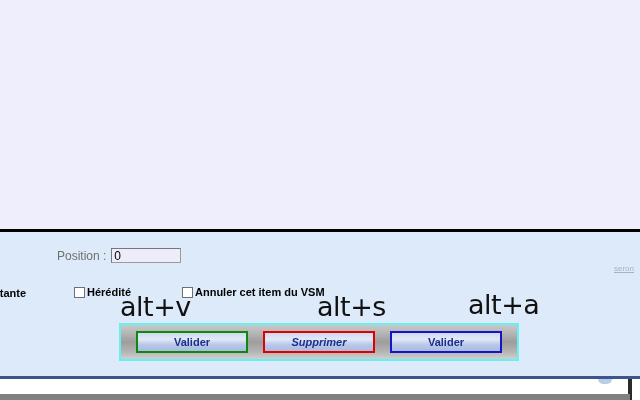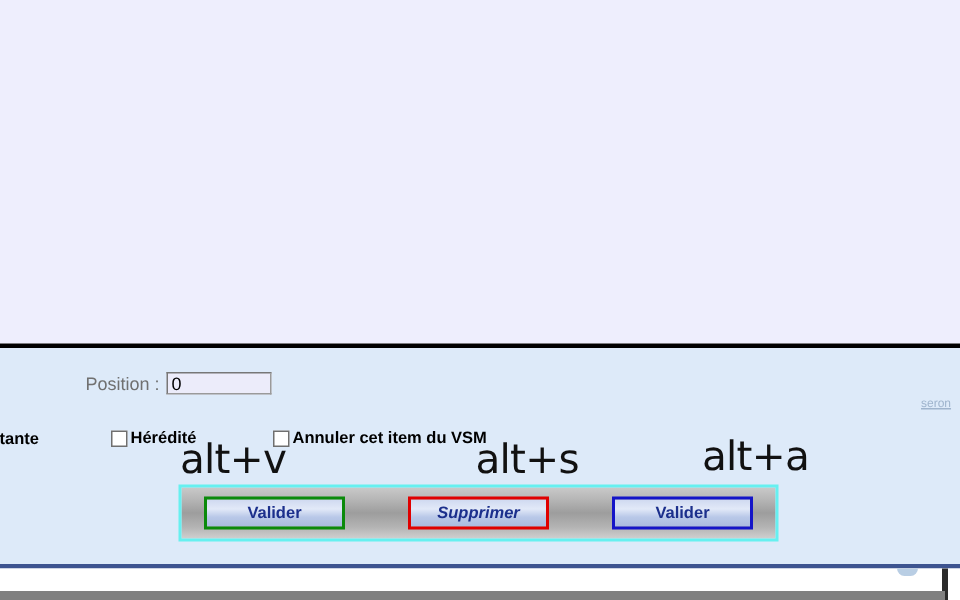--- a/index.html
+++ b/index.html
@@ -139,21 +139,21 @@
     box-sizing: border-box;
     border: 2px solid #66f0f0;
     background: linear-gradient(to bottom,
         #c9c9c9 0%, #b7b7b7 22%, #9d9d9d 50%, #b4b4b4 78%, #cfcfcf 100%);
     display: flex;
     align-items: center;
     justify-content: space-between;
     padding: 0 15px;
   }
   .form-button {
-    width: 94px;
+    width: 112px;
     height: 22px;
     box-sizing: border-box;
     background: linear-gradient(to bottom,
         #cfd9f0 0%, #e2e9f8 35%, #b9c8e8 65%, #aabbdf 100%);
     font-family: "Liberation Sans", sans-serif;
     font-size: 11px;
     font-weight: bold;
     color: #1b2f8c;
     display: flex;
     align-items: center;

